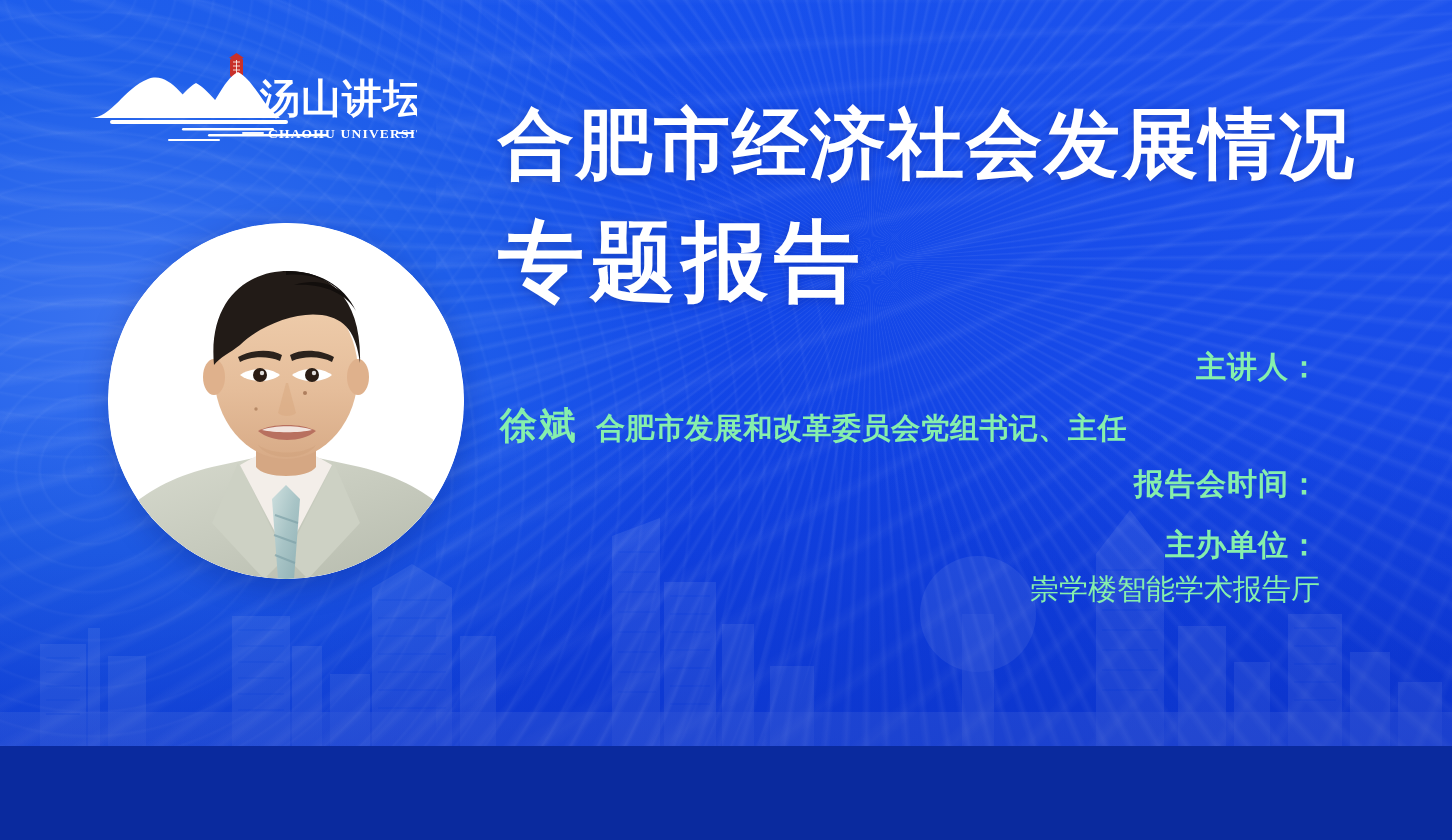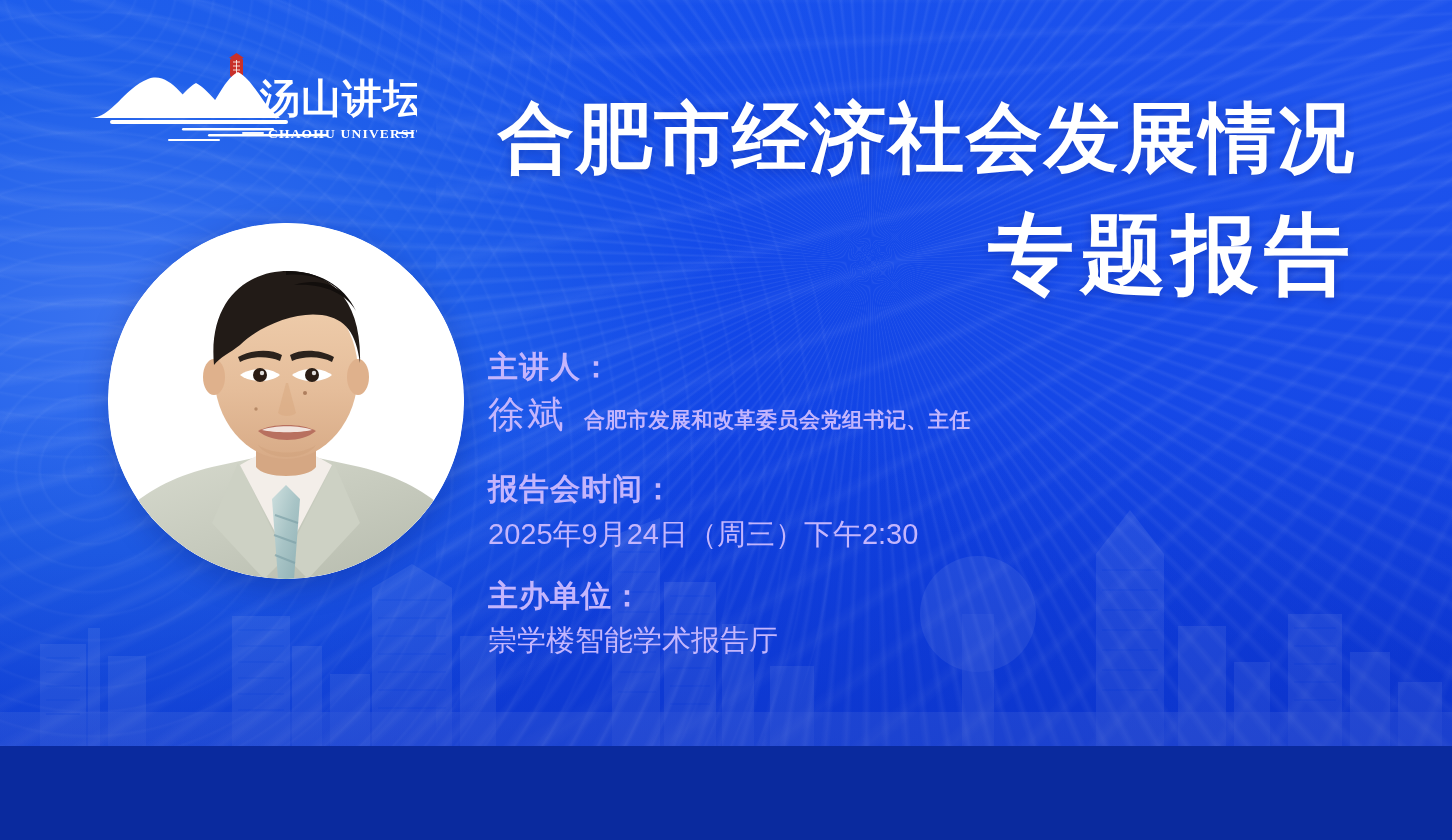--- a/index.html
+++ b/index.html
@@ -111,23 +111,22 @@
     width: 345px;
     height: 95px;
   }
   .logo svg { display:block; width: 100%; height: 100%; }
 
   
   .headline {
     position: absolute;
     right: 96px;
     top: 106px;
-    text-align: right;
+    text-align: left;
     color: #ffffff;
-    font-family: Liberation Mono, monospace;
   }
   .headline .line1 {
     font-size: 76px;
     font-weight: 700;
     letter-spacing: 2px;
     line-height: 1.0;
     white-space: nowrap;
     text-shadow: 0 2px 10px rgba(0,10,90,0.25);
   }
   .headline .line2 {
@@ -150,48 +149,50 @@
     border-radius: 50%;
     overflow: hidden;
     background: #ffffff;
     box-shadow: 0 8px 30px rgba(0,15,90,0.25);
   }
   .portrait svg { display:block; width:100%; height:100%; }
 
   
   .info {
     position: absolute;
-    left: 488px;
+    left: 500px;
     top: 348px;
-    color: #c4b5fd;
+    color: #86efac;
     width: 820px;
+    text-align: right;
   }
   .info-label {
     font-size: 30px;
     font-weight: 700;
     letter-spacing: 1px;
     line-height: 1.28;
   }
   .speaker-row {
     display: flex;
     align-items: baseline;
     margin-top: 4px;
   }
   .speaker-name {
     font-size: 37px;
-    font-weight: 400;
+    font-weight: 700;
     letter-spacing: 2px;
+    margin-top: 11px;
   }
   .speaker-title {
-    font-size: 21px;
+    font-size: 29px;
     font-weight: 700;
     letter-spacing: 0.5px;
     margin-left: 18px;
   }
-  .info-label.time { margin-top: 30px; }
+  .info-label.time { margin-top: 14px; }
   .info-value {
     font-size: 29px;
     font-weight: 400;
     letter-spacing: 0px;
     margin-top: 6px;
   }
   .info-label.place { margin-top: 22px; }
 
   
   .footer {
@@ -365,19 +366,18 @@
     </svg>
   </div>
 
   <div class="info">
     <div class="info-label">主讲人：</div>
     <div class="speaker-row">
       <span class="speaker-name">徐斌</span>
       <span class="speaker-title">合肥市发展和改革委员会党组书记、主任</span>
     </div>
     <div class="info-label time">报告会时间：</div>
-    <div class="info-value">2025年9月24日（周三）下午2:30</div>
     <div class="info-label place">主办单位：</div>
     <div class="info-value">崇学楼智能学术报告厅</div>
   </div>
 
 
 </div>
 
 </body></html>

